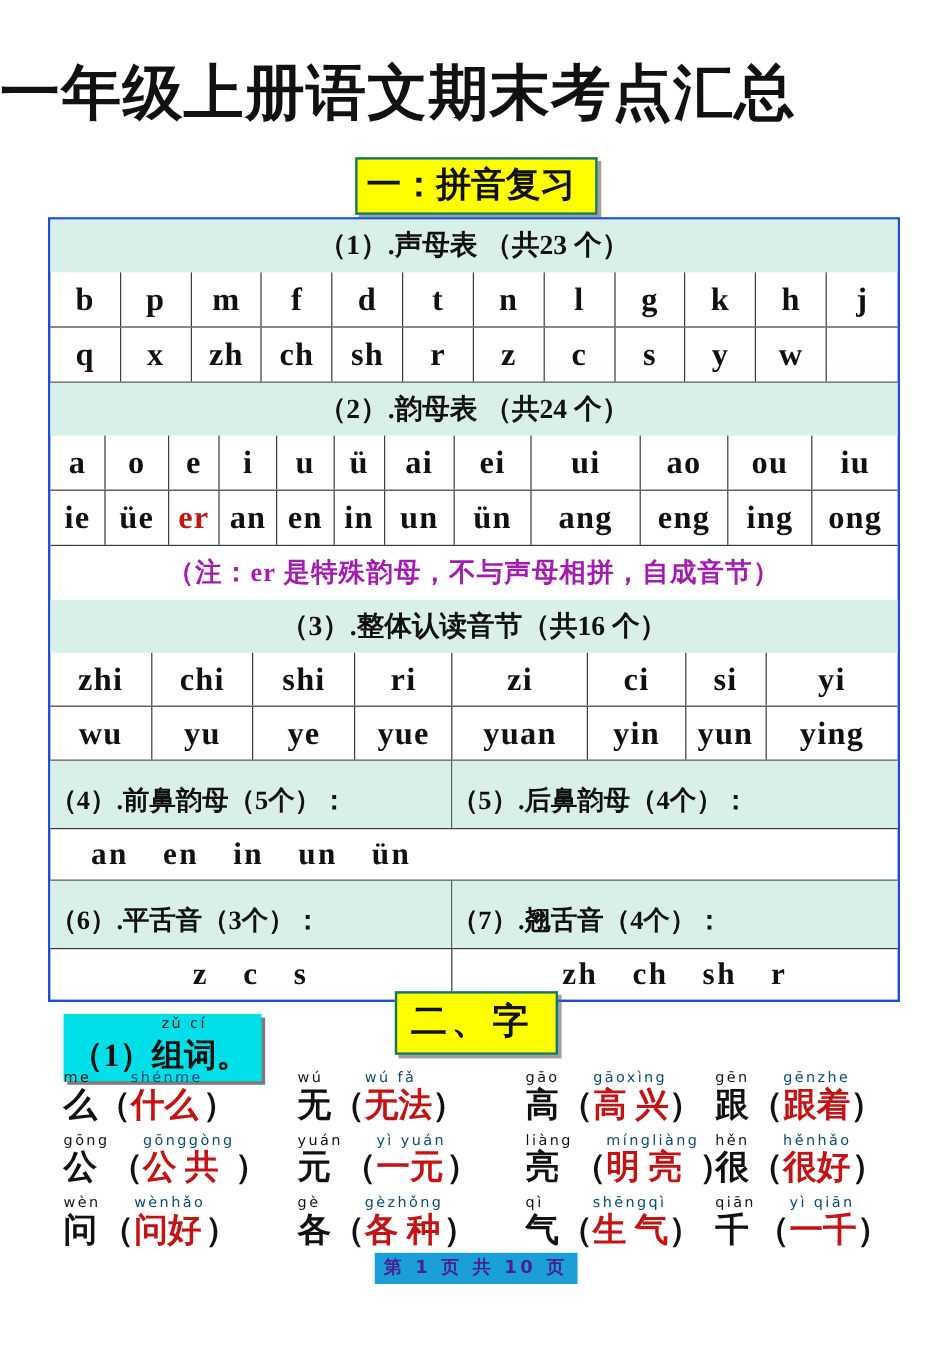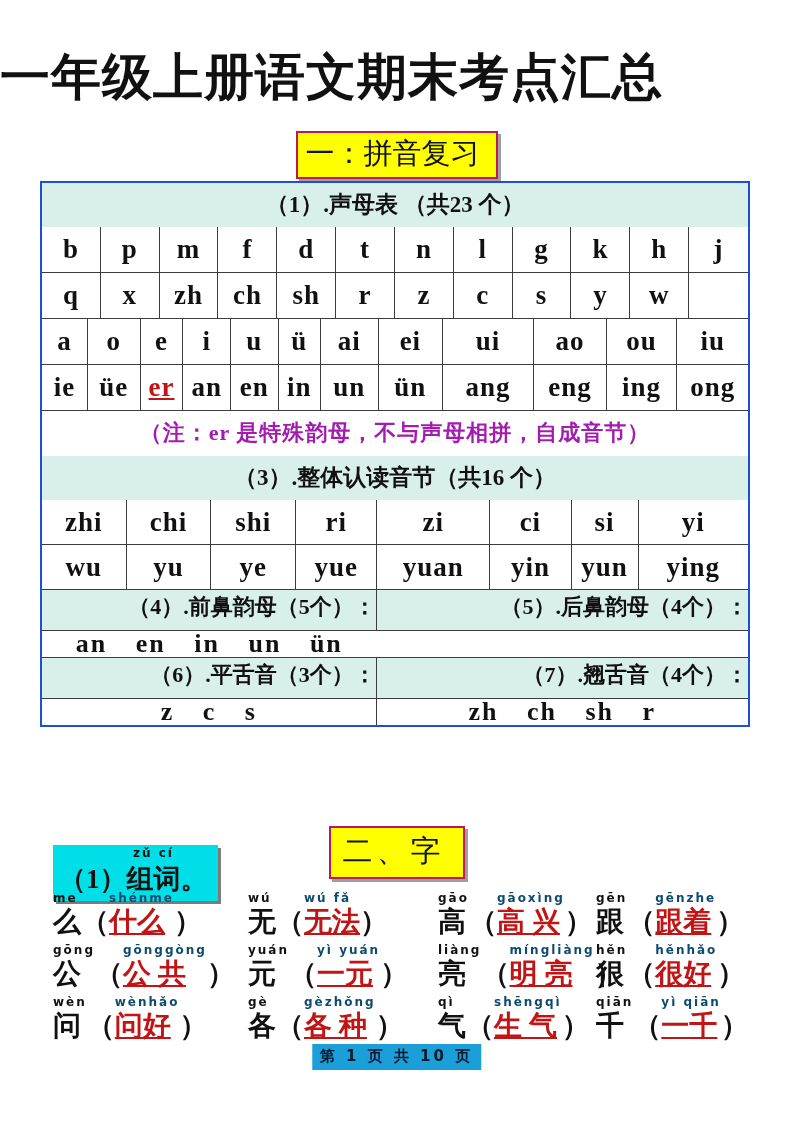--- a/index.html
+++ b/index.html
@@ -7,23 +7,23 @@
   .page {
     position:relative; width:793px; height:1122px; margin:0 auto;
     background:#ffffff; overflow:hidden;
     font-family:"Liberation Serif","DejaVu Serif",serif; color:#111;
   }
   .title {
     position:absolute; top:44px; left:0; width:100%;
     font-size:50px; font-weight:bold; letter-spacing:1px;
   }
   .badge {
-    background:#ffff00; border:2px solid #be185d;
+    background:#ffff00; border:2px solid #0f766e;
     box-shadow:3px 3px 0 rgba(95,95,95,.6);
-    font-weight:normal; color:#111; white-space:nowrap;
+    font-weight:bold; color:#111; white-space:nowrap;
   }
   .badge1 {
     position:absolute; top:131px; left:50%; transform:translateX(-50%);
     font-size:29px; padding:1px 16px 3px 8px;
   }
   .badge2 {
     position:absolute; top:806px; left:50%; transform:translateX(-50%);
     font-size:30px; padding:3px 18px 5px 12px; letter-spacing:4px;margin-top:20px;
   }
   
@@ -42,62 +42,62 @@
     justify-content:center; font-weight:bold; font-size:27px; height:45px;
     letter-spacing:1px; white-space:nowrap;
   }
   .trow .cell:last-child { border-right:none; }
   .g12 { grid-template-columns:repeat(12,1fr); }
   .gfin { grid-template-columns:6.5fr 7.5fr 6fr 6.8fr 6.7fr 6fr 8.2fr 9.1fr 12.9fr 10.3fr 10fr 10fr; }
   .gsyl { grid-template-columns:12fr 12fr 12fr 11.5fr 16fr 11.5fr 9.5fr 15.5fr; }
   .gsyl .cell { height:44px; }
   .ghalf { grid-template-columns:47.4fr 52.6fr; }
   .hcell {
-    background:#d8f0e9; text-align:right; font-size:22px; font-weight:bold;
-    padding:2px 0 8px 0; border-right:1.5px solid #3c3c3c;
+    background:#d8f0e9; text-align:left; font-size:22px; font-weight:bold;
+    padding:18px 0 8px 0; border-right:1.5px solid #3c3c3c;
   }
   .ghalf .hcell:last-child { border-right:none; }
   .vcell {
     border-right:1.5px solid #3c3c3c; display:flex; align-items:center;
-    justify-content:center; font-size:26px; font-weight:bold; height:26px;
+    justify-content:center; font-size:26px; font-weight:bold; height:42px;
     word-spacing:20px; letter-spacing:2px; white-space:nowrap;
   }
   .ghalf .vcell:last-child { border-right:none; }
   .note {
     color:#a21caf; text-align:center; font-size:22px; font-weight:bold;
     padding:7px 0 8px 0; letter-spacing:1px;
   }
-  .red { color:#c21414;text-decoration:underline; }
+  .red { color:#c21414; }
   
   .subbadge {
     position:absolute; top:845px; left:53px;
     background:#00dfe7; box-shadow:3px 3px 0 rgba(80,80,80,.75);
     display:flex; align-items:flex-end; padding:2px 10px 4px 6px;
     font-weight:bold; font-size:27px; color:#111;
   }
   .sb-stack { display:inline-flex; flex-direction:column; align-items:center; }
   .py {
     font-family:"DejaVu Sans","Liberation Sans",sans-serif;
-    font-size:12px; font-weight:bold; letter-spacing:2px;
+    font-size:12px; font-weight:normal; letter-spacing:2px;
     line-height:1.15; white-space:nowrap;
   }
   .pyred { color:#0c4a6e; }
   .words { position:absolute; top:892px; left:53px; width:700px; }
   .wrow {
     display:grid; grid-template-columns:195px 190px 158px auto;
     margin-bottom:7px; align-items:end;
   }
   .entry { display:flex; align-items:flex-end; white-space:nowrap; }
   .rb { display:inline-flex; flex-direction:column; }
   .ch { font-size:28px; font-weight:bold; line-height:1.12; }
   .paren { font-size:28px; font-weight:bold; line-height:1.12; }
   
   .footer {
     position:absolute; top:1044px; left:50%; transform:translateX(-50%);
-    background:#1a9fd9; color:#0f172a;
+    background:#1a9fd9; color:#4c1d95;
     font-family:"DejaVu Sans","Liberation Sans",sans-serif;
     font-size:15px; font-weight:bold; letter-spacing:3px;
     padding:3px 8px 4px 8px; white-space:nowrap;
   }
 </style>
 </head>
 <body>
 
 <div class="page">
 
@@ -130,20 +130,21 @@
       <div class="cell">sh</div>
       <div class="cell">r</div>
       <div class="cell">z</div>
       <div class="cell">c</div>
       <div class="cell">s</div>
       <div class="cell">y</div>
       <div class="cell">w</div>
       <div class="cell"></div>
     </div>
 
+    <div class="thead">（2）.韵母表 （共24 个）</div>
     <div class="trow gfin">
       <div class="cell">a</div>
       <div class="cell">o</div>
       <div class="cell">e</div>
       <div class="cell">i</div>
       <div class="cell">u</div>
       <div class="cell">ü</div>
       <div class="cell">ai</div>
       <div class="cell">ei</div>
       <div class="cell">ui</div>

